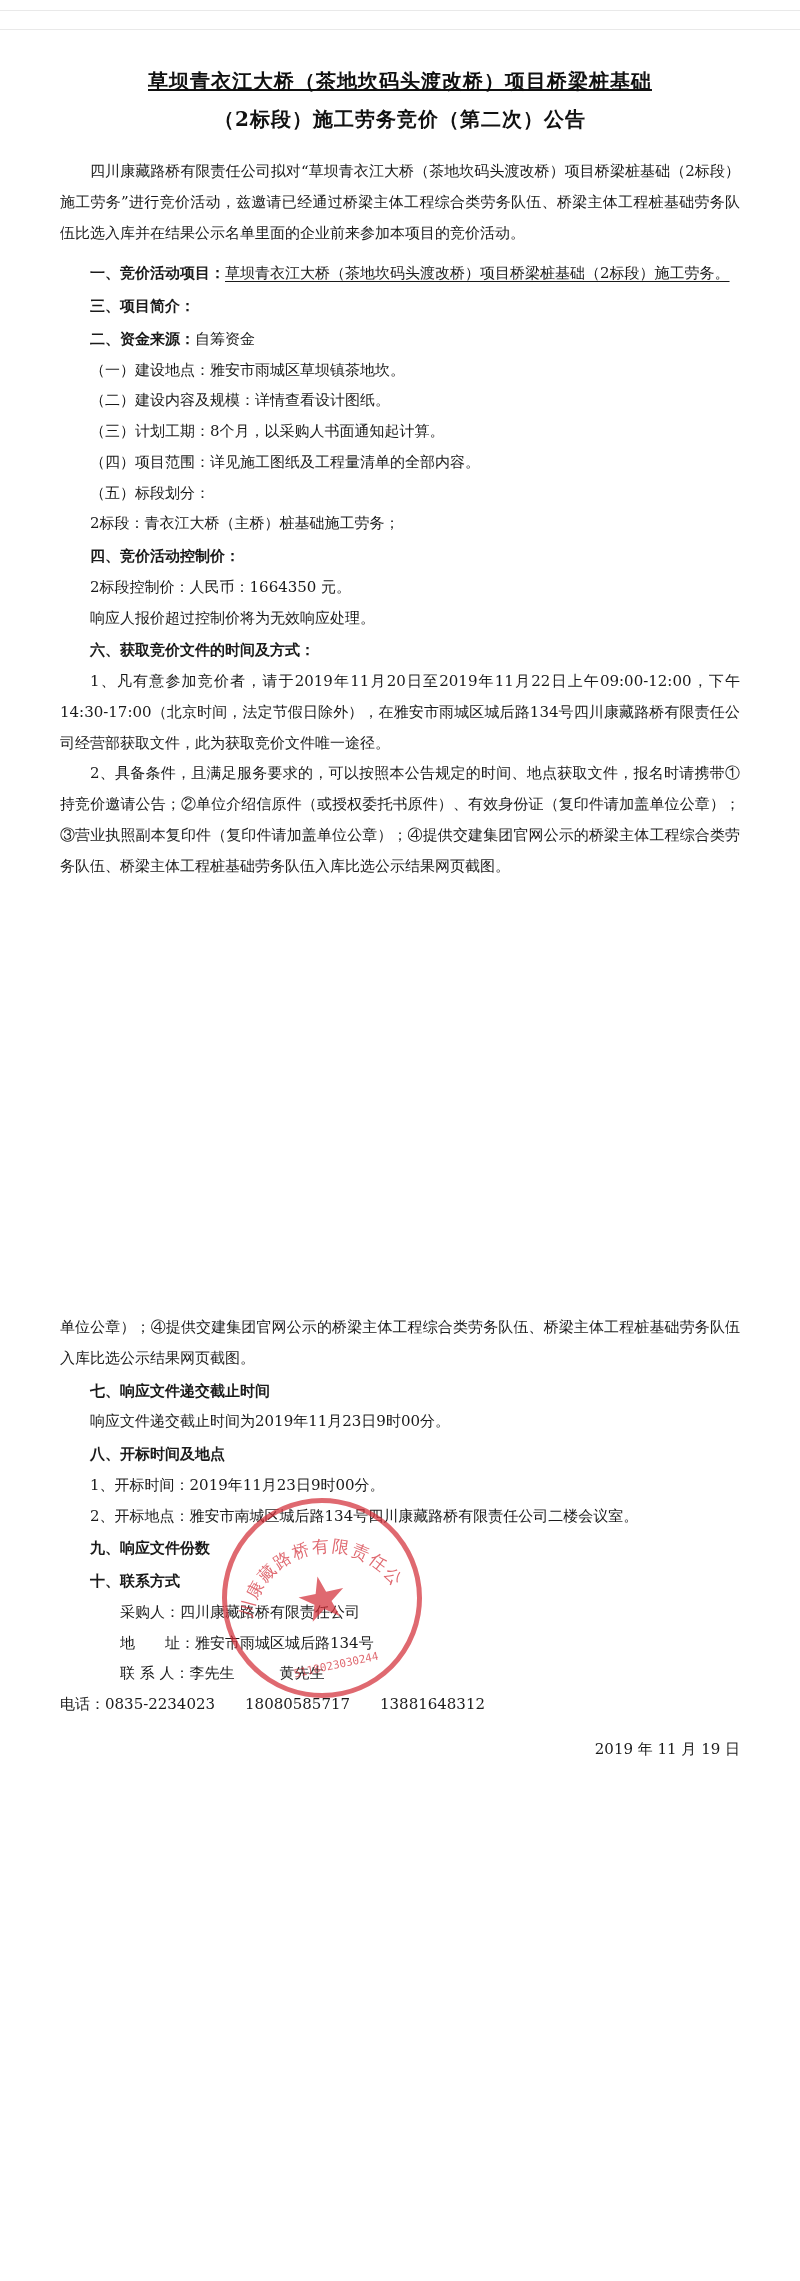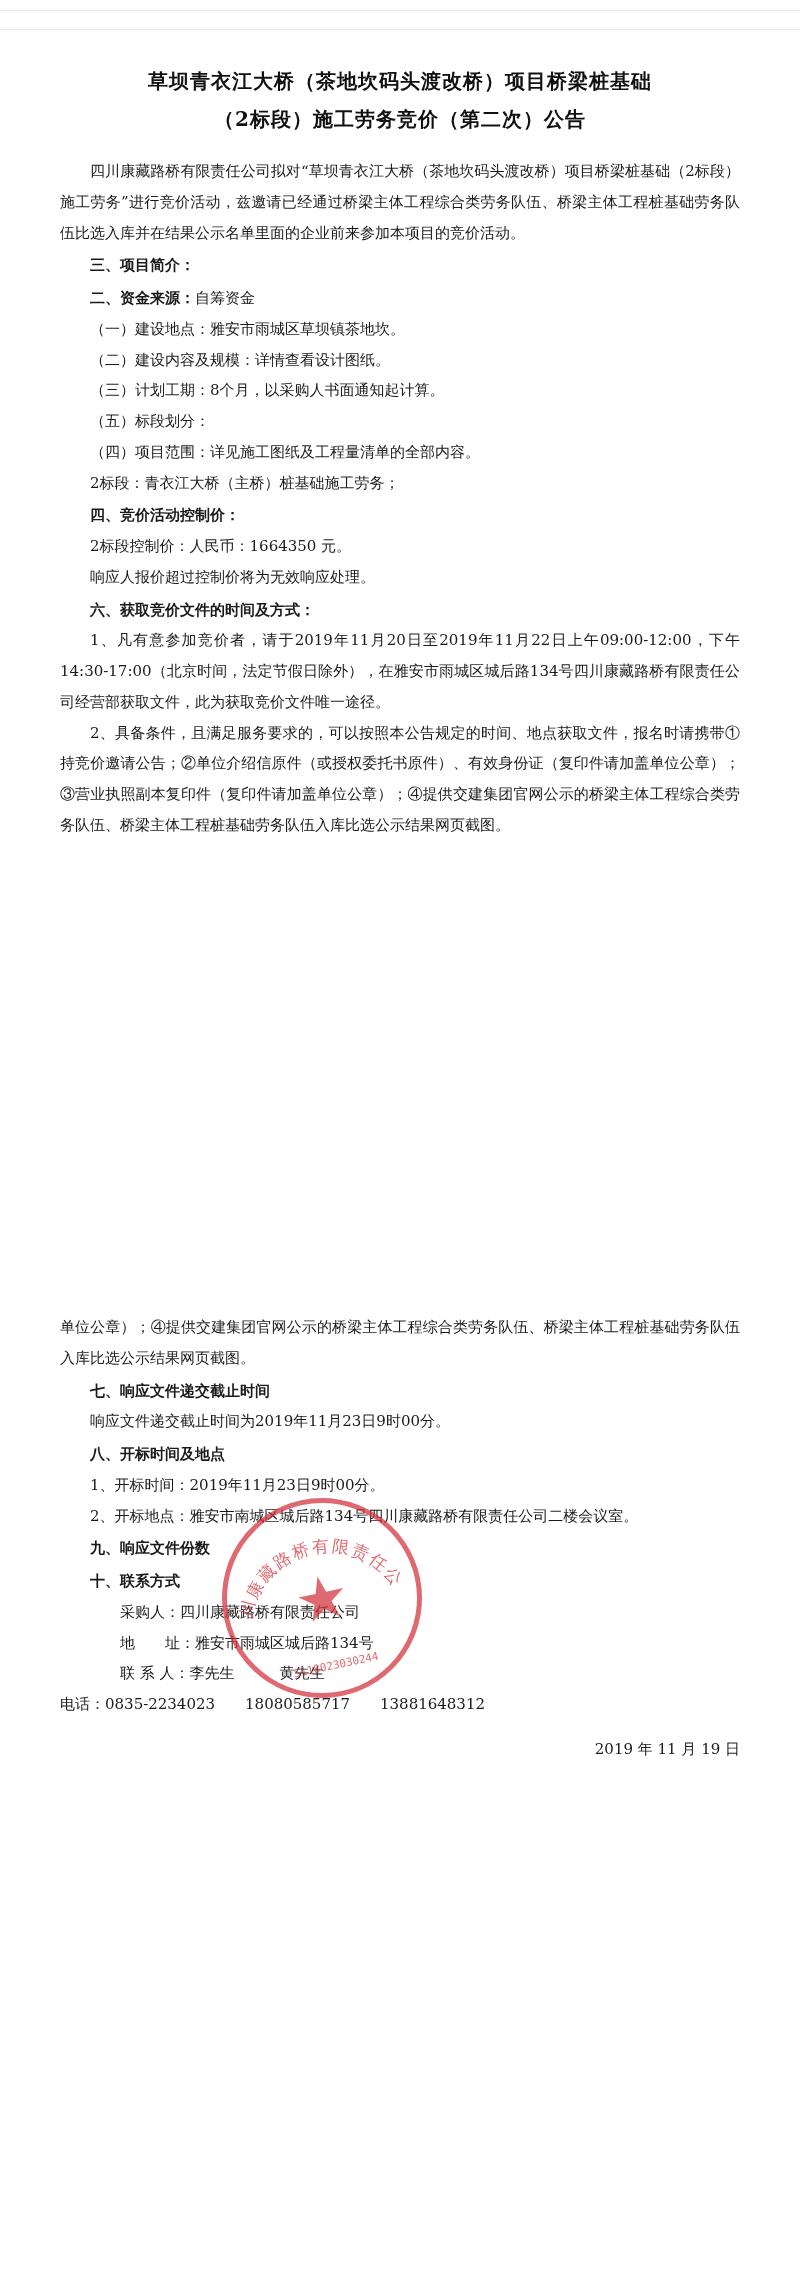--- a/index.html
+++ b/index.html
@@ -24,21 +24,21 @@
   }
   .title{
     text-align:center;
     font-size:20px;
     font-weight:bold;
     letter-spacing:1px;
     line-height:1.9;
     font-family:"DejaVu Serif","Liberation Serif",serif;
     color:#111;
   }
-  .title .l1{display:block;}
+  .title .l1{display:block;text-decoration:underline;}
   .title .l2{display:block;}
   p{
     margin:0;
     font-size:15px;
     line-height:2.05;
     text-align:justify;
     text-justify:inter-ideograph;
     color:#1a1a1a;
   }
   .ind2{text-indent:2em;}
@@ -96,33 +96,36 @@
 <div class="page page1">
   <div class="sheet" style="top:62px;">
 
     <div class="title">
       <span class="l1">草坝青衣江大桥（茶地坎码头渡改桥）项目桥梁桩基础</span>
       <span class="l2">（2标段）施工劳务竞价（第二次）公告</span>
     </div>
 
     <p class="ind2 block" style="margin-top:18px;">四川康藏路桥有限责任公司拟对“草坝青衣江大桥（茶地坎码头渡改桥）项目桥梁桩基础（2标段）施工劳务”进行竞价活动，兹邀请已经通过桥梁主体工程综合类劳务队伍、桥梁主体工程桩基础劳务队伍比选入库并在结果公示名单里面的企业前来参加本项目的竞价活动。</p>
 
+    <p class="ind2 sect" style="margin-top:10px;">
+      <span class="b">一、竞价活动项目：</span><span class="u">草坝青衣江大桥（茶地坎码头渡改桥）项目桥梁桩基础（2标段）施工劳务。</span>
+    </p>
 
     <p class="ind2 sect">
       <span class="b">三、项目简介：</span>
     </p>
 
     <p class="ind2 sect">
       <span class="b">二、资金来源：</span><span>自筹资金</span>
     </p>
     <p class="ind2"><span>（一）建设地点：雅安市雨城区草坝镇茶地坎。</span></p>
     <p class="ind2">（二）建设内容及规模：详情查看设计图纸。</p>
     <p class="ind2">（三）计划工期：8个月，以采购人书面通知起计算。</p>
+    <p class="ind2">（四）项目范围：详见施工图纸及工程量清单的全部内容。</p>
     <p class="ind2">（五）标段划分：</p>
-    <p class="ind2">（四）项目范围：详见施工图纸及工程量清单的全部内容。</p>
     <p class="ind2">2标段：青衣江大桥（主桥）桩基础施工劳务；</p>
 
     <p class="ind2 sect">
       <span class="b">四、竞价活动控制价：</span>
     </p>
     <p class="ind2">2标段控制价：人民币：1664350 元。</p>
     <p class="ind2">响应人报价超过控制价将为无效响应处理。</p>
 
 
     <p class="ind2 sect">

